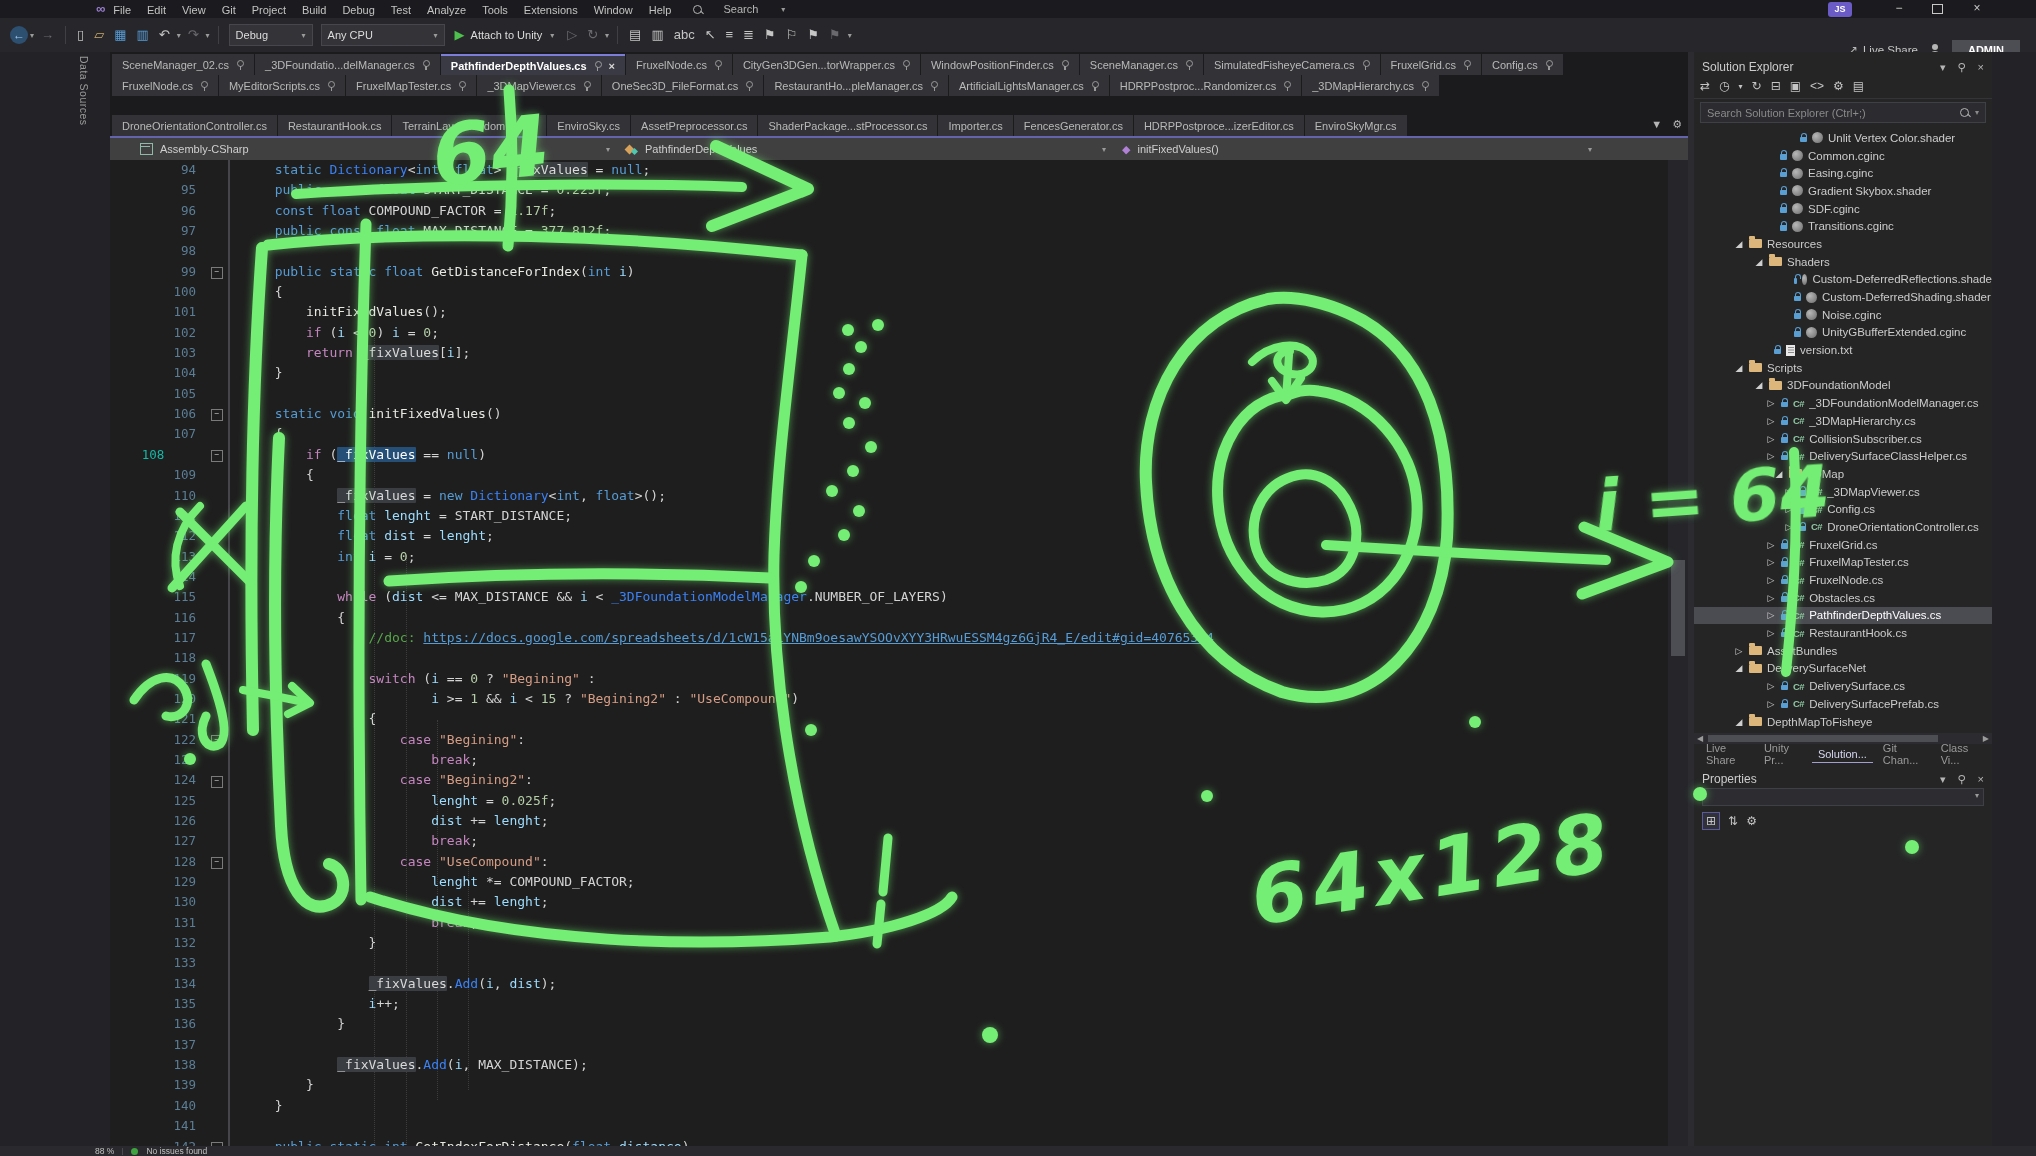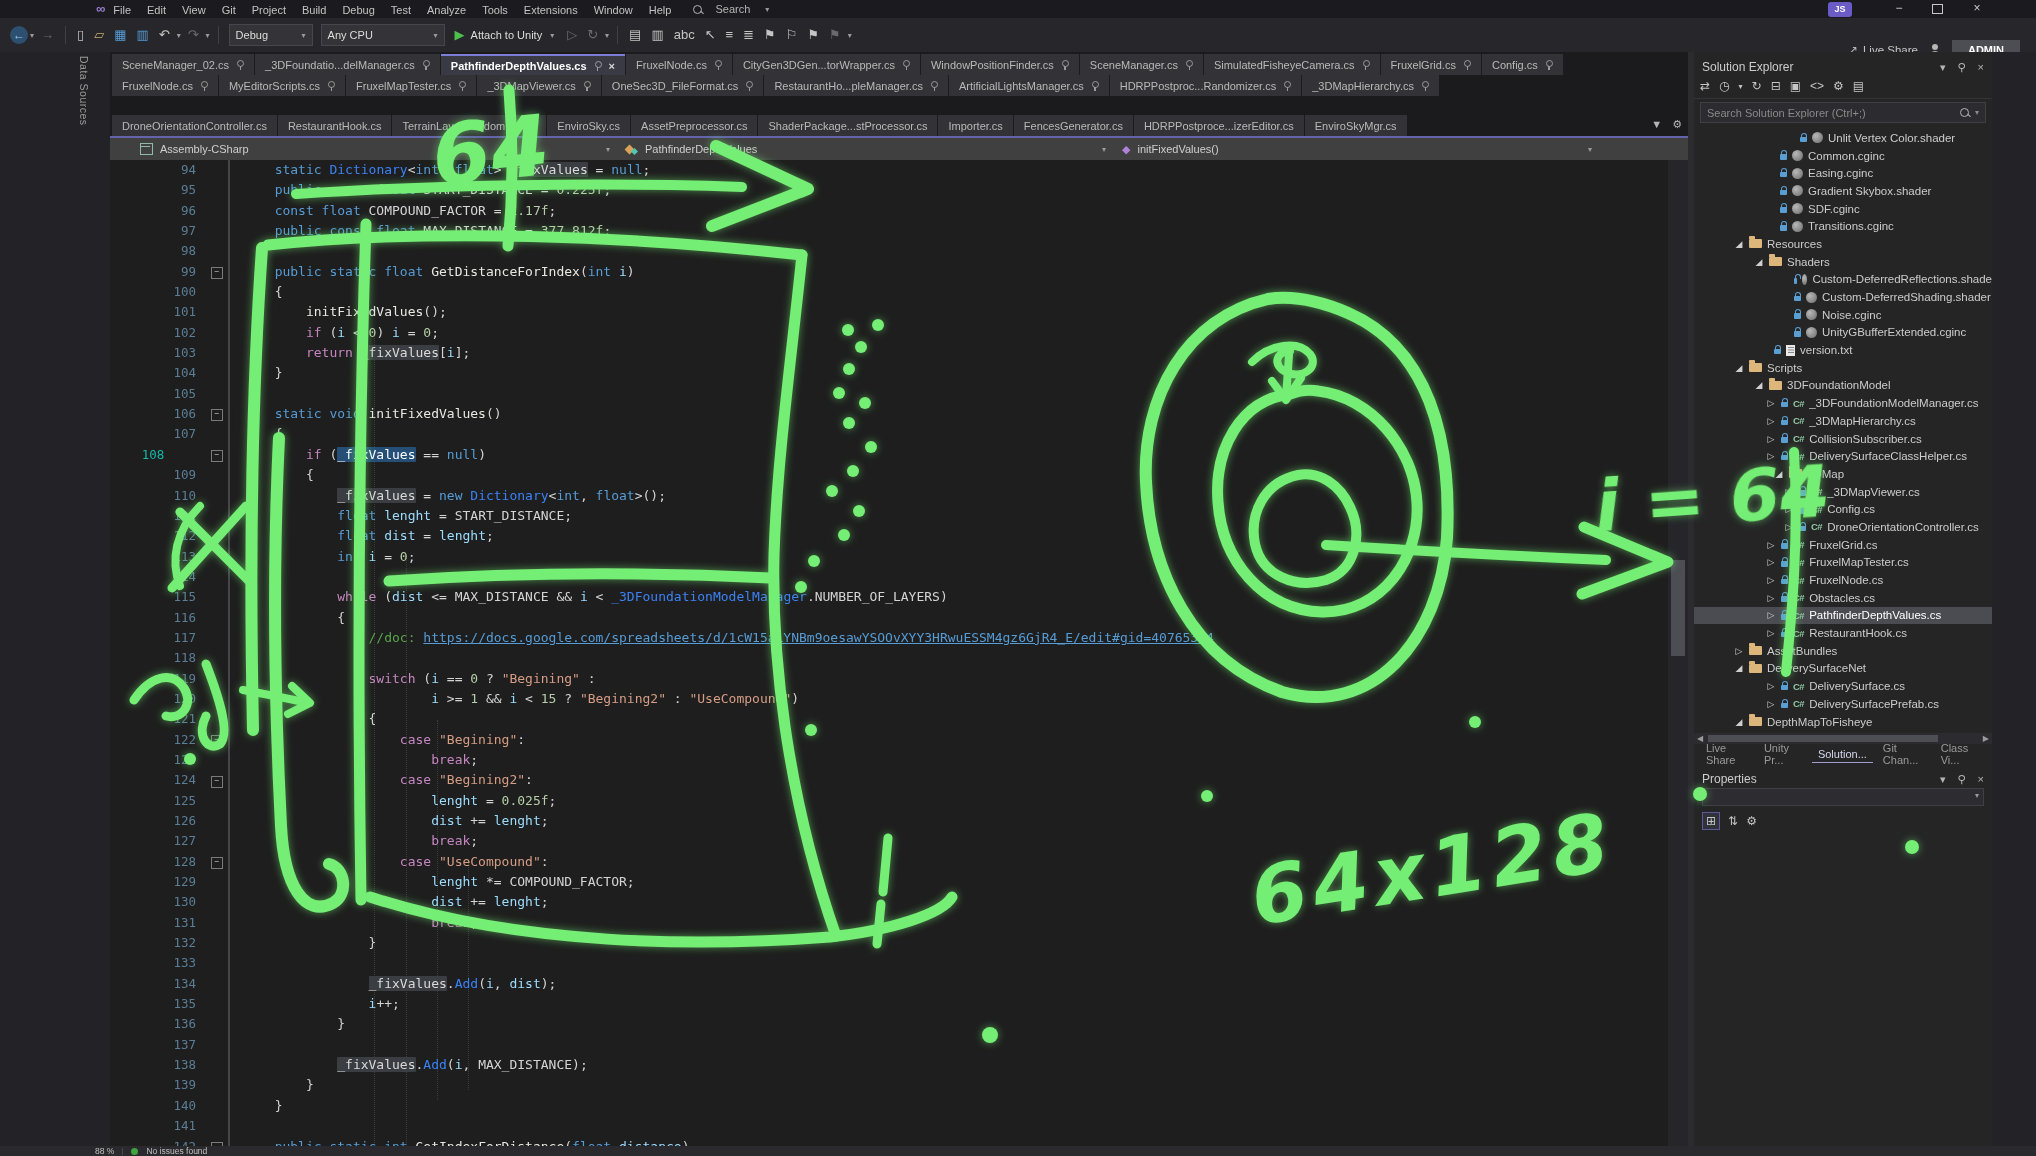--- a/index.html
+++ b/index.html
@@ -3,21 +3,21 @@
 <meta charset="utf-8">
 <style>
   html,body{margin:0;padding:0;background:#111;}
   #app{position:relative;width:2036px;height:1156px;background:#1b1b1f;overflow:hidden;
        font-family:"Liberation Sans","DejaVu Sans",sans-serif;color:#cccccc;-webkit-font-smoothing:antialiased;}
   .abs{position:absolute;}
   
   #titlebar{left:0;top:0;width:2036px;height:18px;background:#1b1b1f;display:flex;align-items:center;}
   #vslogo{margin-left:96px;color:#9a7fd4;font-size:13px;line-height:14px;font-weight:bold;}
   .menu{font-size:11px;color:#c3c3c3;padding:0 8px;cursor:default;}
-  #tb-search{display:flex;align-items:center;margin-left:14px;color:#b5b5b5;font-size:11px;gap:13px;}
+  #tb-search{display:flex;align-items:center;margin-left:14px;color:#b5b5b5;font-size:11px;gap:21px;}
   .magnifier{width:7px;height:7px;border:1.4px solid #b5b5b5;border-radius:50%;position:relative;display:inline-block;}
   .magnifier::after{content:"";position:absolute;left:6px;top:6px;width:4px;height:1.4px;background:#b5b5b5;transform:rotate(45deg);}
   #solution-chip{margin-left:24px;background:#4d7c0f;color:#e8e8e8;font-size:11px;padding:2px 14px;border-radius:1px;margin-top:40px;}
   #js-badge{position:absolute;left:1828px;top:2px;width:24px;height:15px;background:#6a5bc7;color:#fff;
             font-size:9px;font-weight:bold;text-align:center;line-height:15px;border-radius:3px;}
   .wbtn{position:absolute;top:0;width:34px;height:18px;text-align:center;color:#c8c8c8;font-size:12px;line-height:16px;}
   #btn-max span{display:inline-block;width:9px;height:8px;border:1.2px solid #c8c8c8;margin-top:4px;}
   
   #toolbar{left:0;top:18px;width:2036px;height:34px;background:#27272b;display:flex;align-items:center;border-bottom:1px solid #1a1a1d;}
   .tbi{font-size:13px;color:#c5c5c5;padding:0 5px;line-height:30px;}

